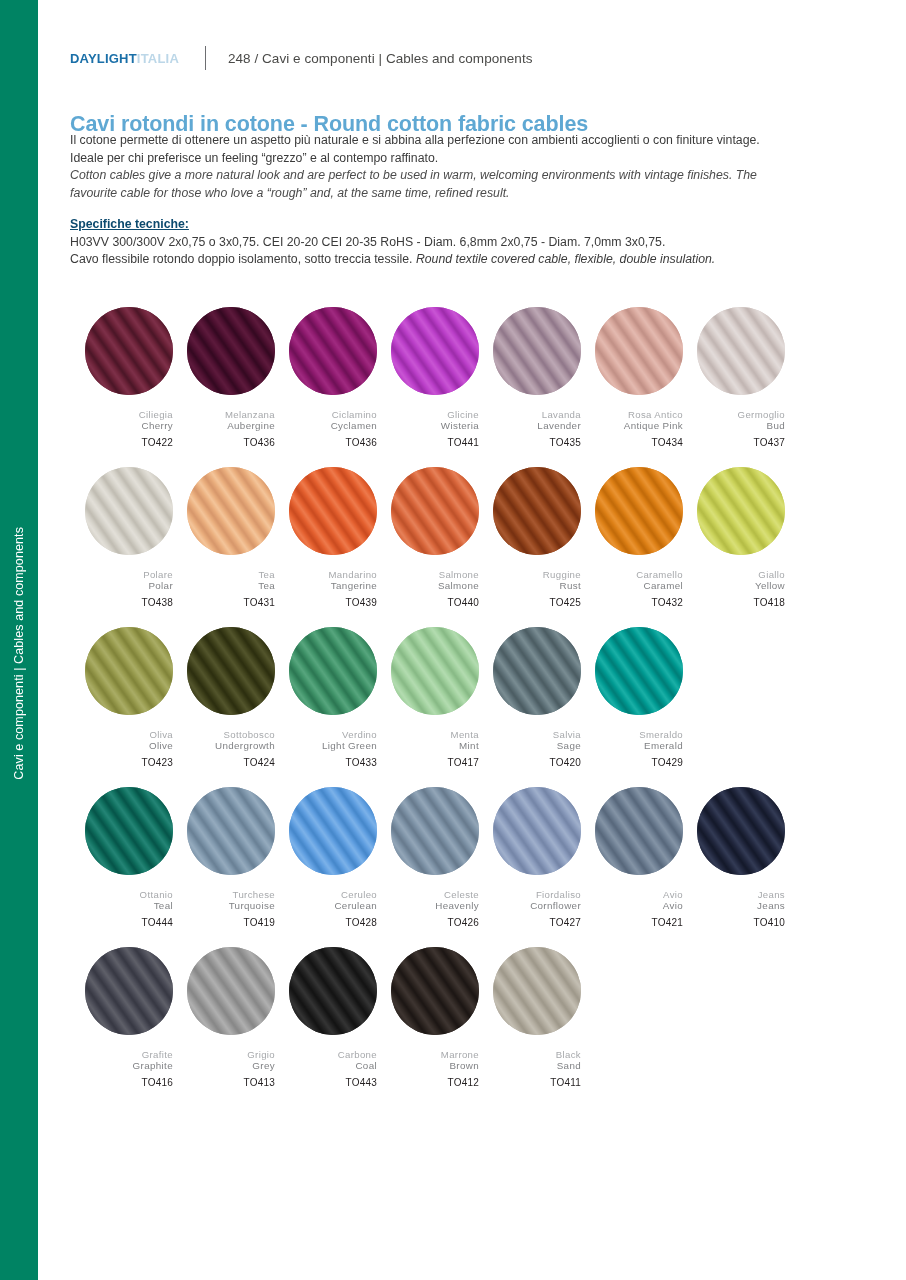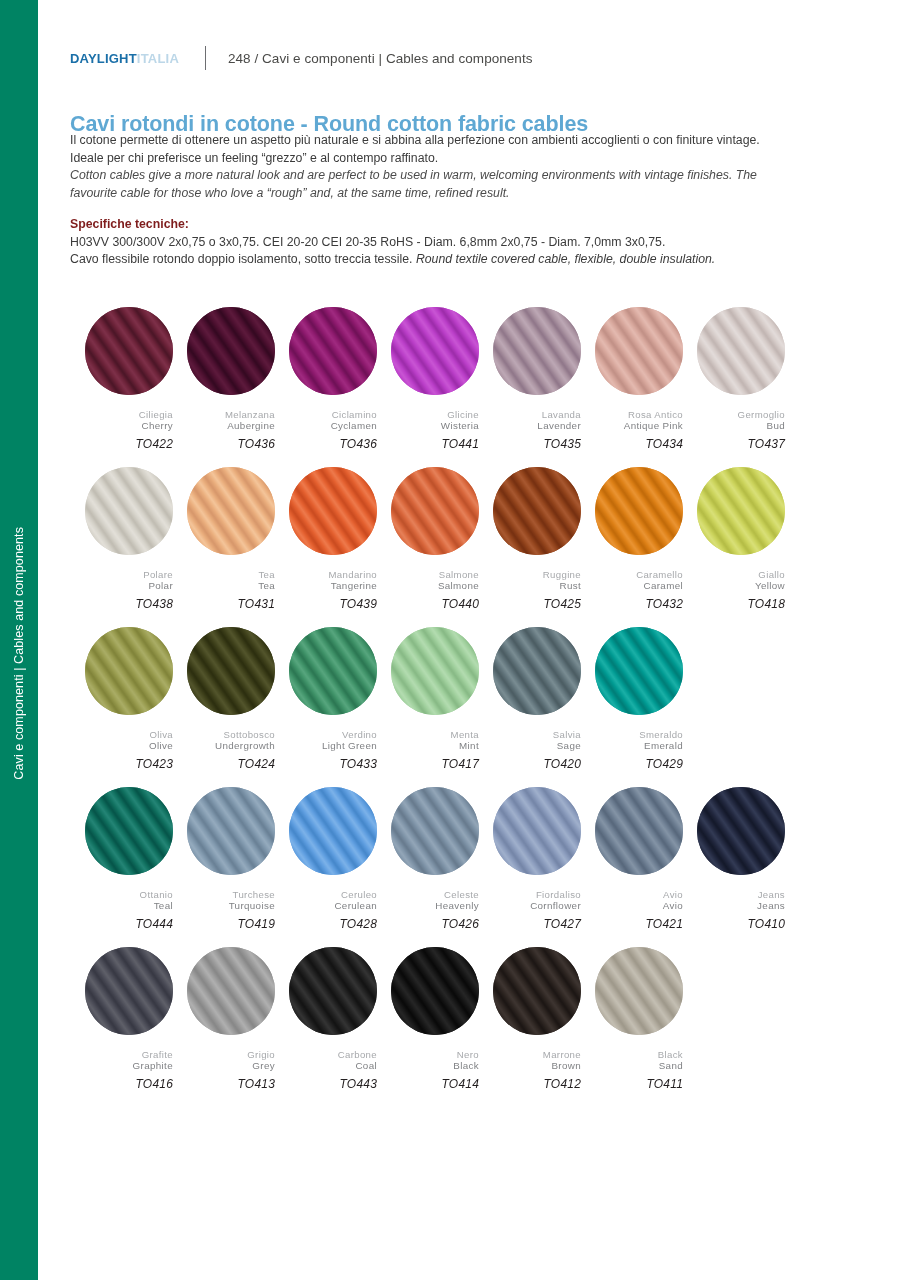--- a/index.html
+++ b/index.html
@@ -101,21 +101,21 @@
 
   #specs {
     position: absolute;
     left: 26px;
     top: 206px;
     width: 805px;
     font-size: 12.3px;
     line-height: 17.5px;
     color: #3b3b3b;
   }
-  #specs-heading { font-weight: bold; color: #7f1d1d; }
+  #specs-heading { font-weight: bold; color: #0c4a6e; text-decoration: underline; }
   #specs .it { font-style: italic; }
 
   
   #grid {
     position: absolute;
     left: 27px;
     top: 297px;
     width: 730px;
   }
   .swatch-row {
@@ -154,26 +154,25 @@
   .label-en {
     font-size: 9.8px;
     color: #808285;
     letter-spacing: .35px;
     line-height: 11.5px;
     text-align: center;
     white-space: nowrap;
   }
   .label-code {
     margin-top: 5px;
-    font-size: 12px;
+    font-size: 10px;
     color: #231f20;
     letter-spacing: .2px;
     text-align: center;
     white-space: nowrap;
-    font-style: italic;
   }
 </style>
 </head>
 <body>
 
 <div id="side-band" style="background: rgb(0, 131, 99);">
   <div id="side-band-label">Cavi e componenti | Cables and components</div>
 </div>
 
 <div id="page">
@@ -865,42 +864,20 @@
                 </pattern>
               </defs>
               <rect width="100" height="100" fill="url(#pg4_2)"></rect>
             </svg>
           </div>
           <div class="label-it">Carbone</div>
           <div class="label-en">Coal</div>
           <div class="label-code">TO443</div>
         </div>
         <div class="swatch">
-          <div class="disc" style="background: rgb(24, 24, 24);">
-            <svg class="tex" viewBox="0 0 100 100" preserveAspectRatio="none">
-              <defs>
-                <linearGradient id="g4_3" x1="0" y1="0" x2="1" y2="0">
-                  <stop offset="0%" stop-color="#080808"></stop>
-                  <stop offset="28%" stop-color="#181818"></stop>
-                  <stop offset="52%" stop-color="#262626"></stop>
-                  <stop offset="76%" stop-color="#181818"></stop>
-                  <stop offset="100%" stop-color="#080808"></stop>
-                </linearGradient>
-                <pattern id="pg4_3" width="11" height="11" patternUnits="userSpaceOnUse" patternTransform="rotate(-35)">
-                  <rect width="11" height="11" fill="url(#g4_3)"></rect>
-                </pattern>
-              </defs>
-              <rect width="100" height="100" fill="url(#pg4_3)"></rect>
-            </svg>
-          </div>
-          <div class="label-it">Nero</div>
-          <div class="label-en">Black</div>
-          <div class="label-code">TO414</div>
-        </div>
-        <div class="swatch">
           <div class="disc" style="background: rgb(46, 38, 34);">
             <svg class="tex" viewBox="0 0 100 100" preserveAspectRatio="none">
               <defs>
                 <linearGradient id="g4_4" x1="0" y1="0" x2="1" y2="0">
                   <stop offset="0%" stop-color="#1b1513"></stop>
                   <stop offset="28%" stop-color="#2e2622"></stop>
                   <stop offset="52%" stop-color="#3e3531"></stop>
                   <stop offset="76%" stop-color="#2e2622"></stop>
                   <stop offset="100%" stop-color="#1b1513"></stop>
                 </linearGradient>

